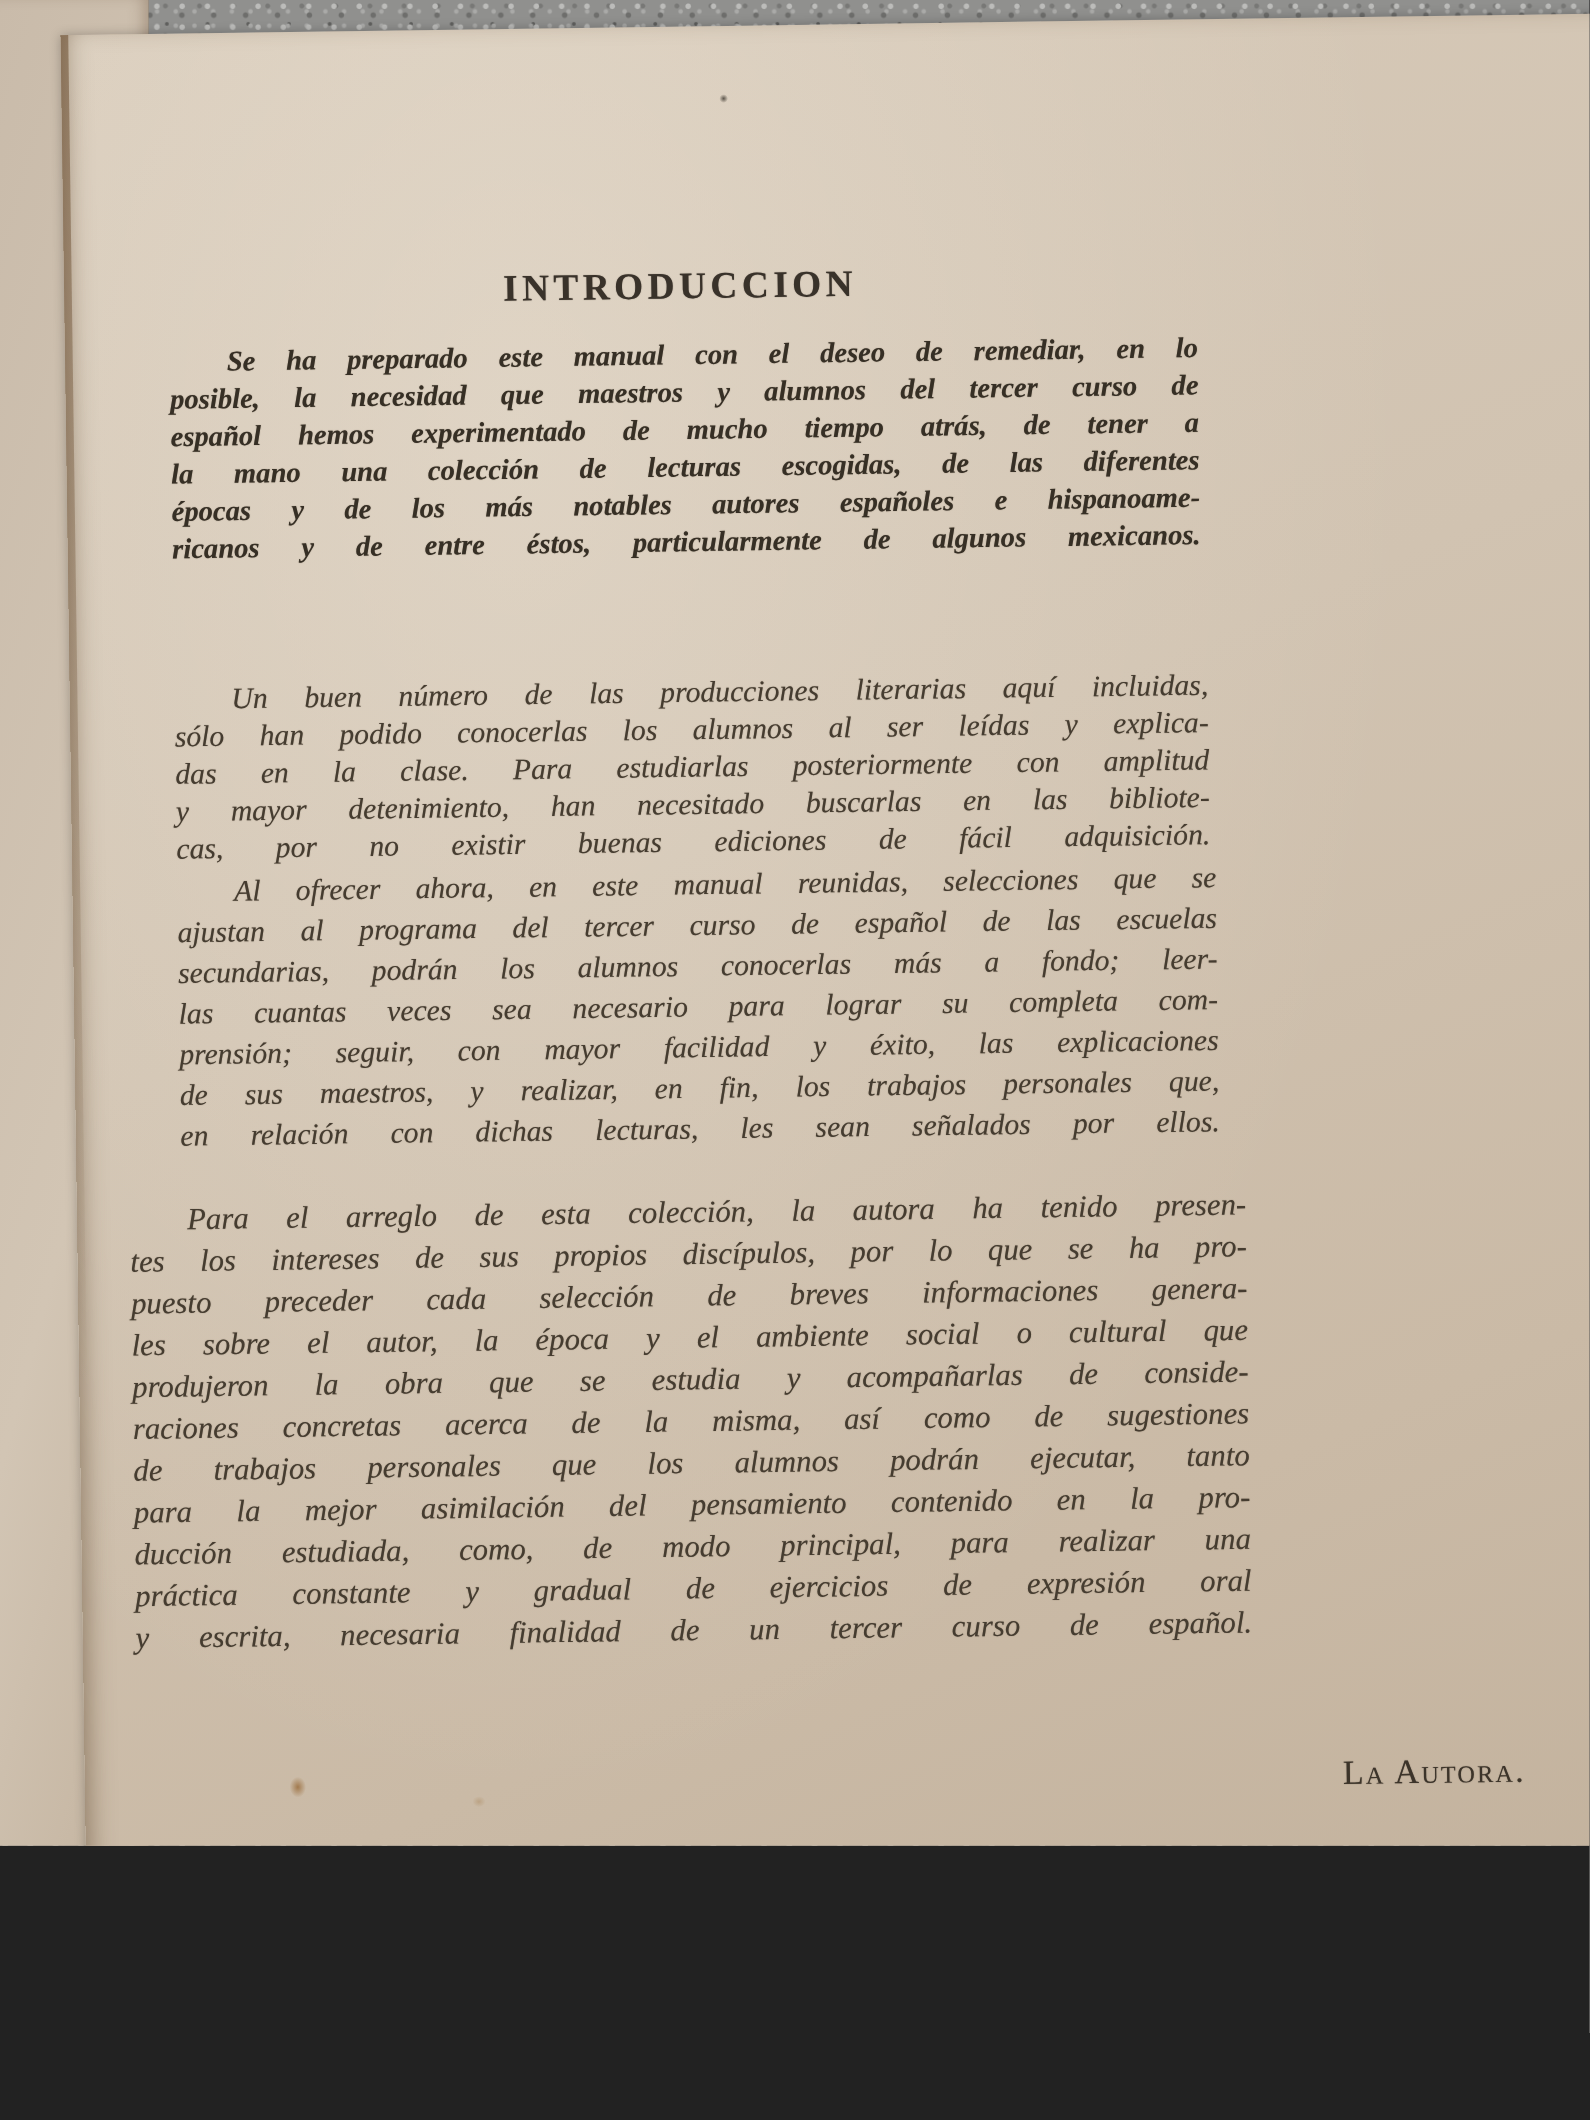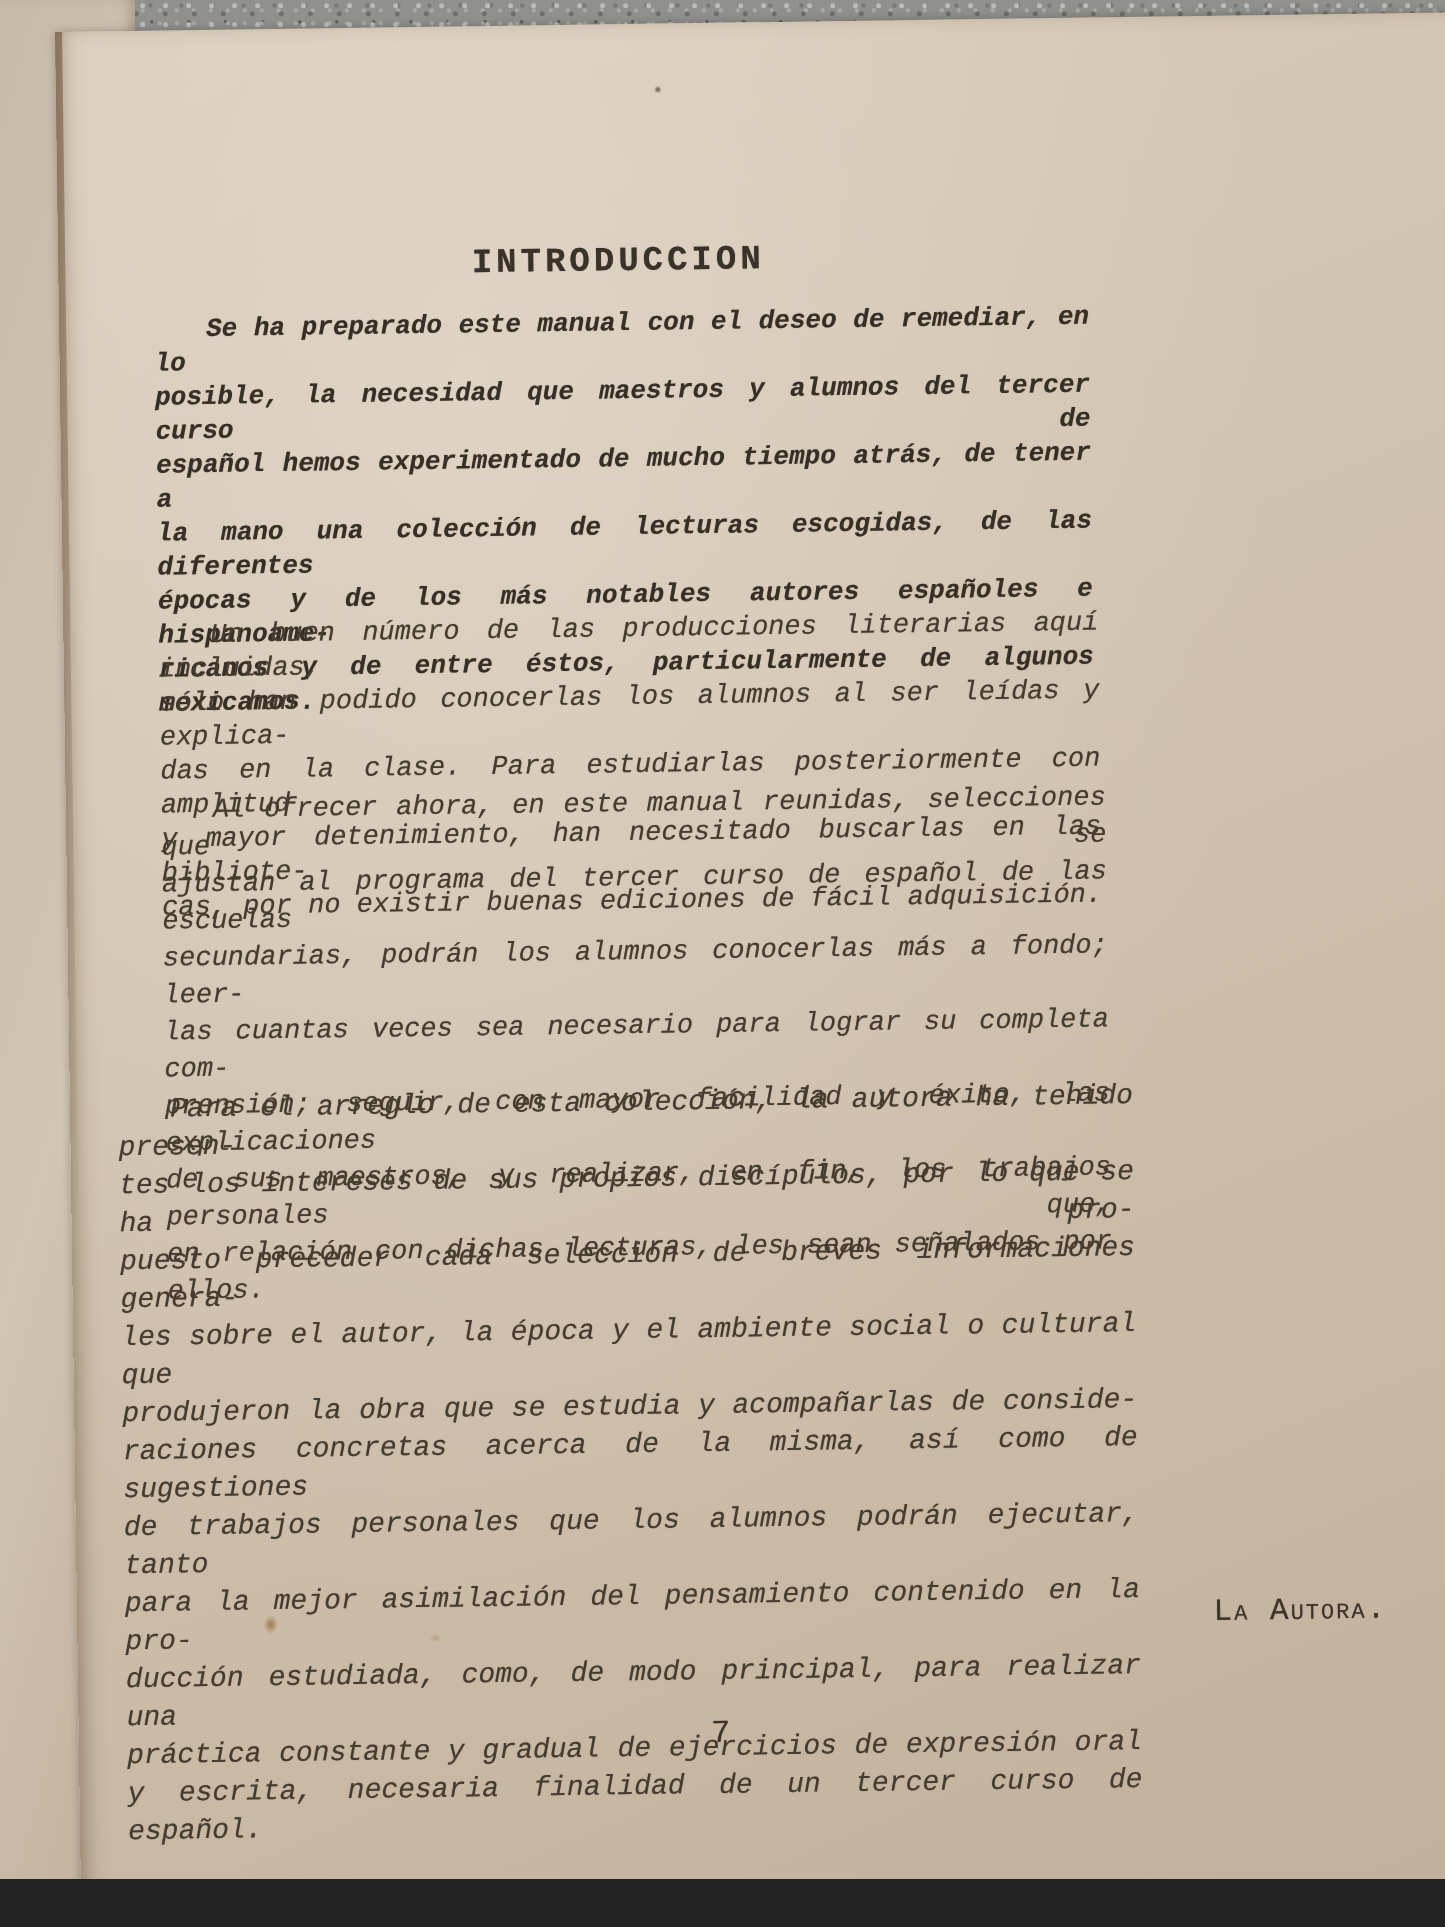--- a/index.html
+++ b/index.html
@@ -1,20 +1,20 @@
 <!DOCTYPE html>
 <html><head>
 <meta charset="utf-8">
 <style>
   html,body{margin:0;padding:0;background:#222;}
   #photo{
     position:relative;
-    width:1445px;height:1879px;
+    width:1445px;height:1678px;
     overflow:hidden;
-    font-family:Liberation Mono, monospace;
+    font-family:Liberation Serif, serif;
   }
   
   #surface{
     position:absolute;inset:0;
     background-color:#90908e;
     background-image:
       radial-gradient(circle at 20% 30%, #bcbcba 0 2px, transparent 3px),
       radial-gradient(circle at 70% 60%, #6e6e6c 0 2px, transparent 3px),
       radial-gradient(circle at 40% 80%, #aaaaa8 0 1.5px, transparent 2.6px),
       radial-gradient(circle at 85% 20%, #787876 0 1.6px, transparent 2.8px),

